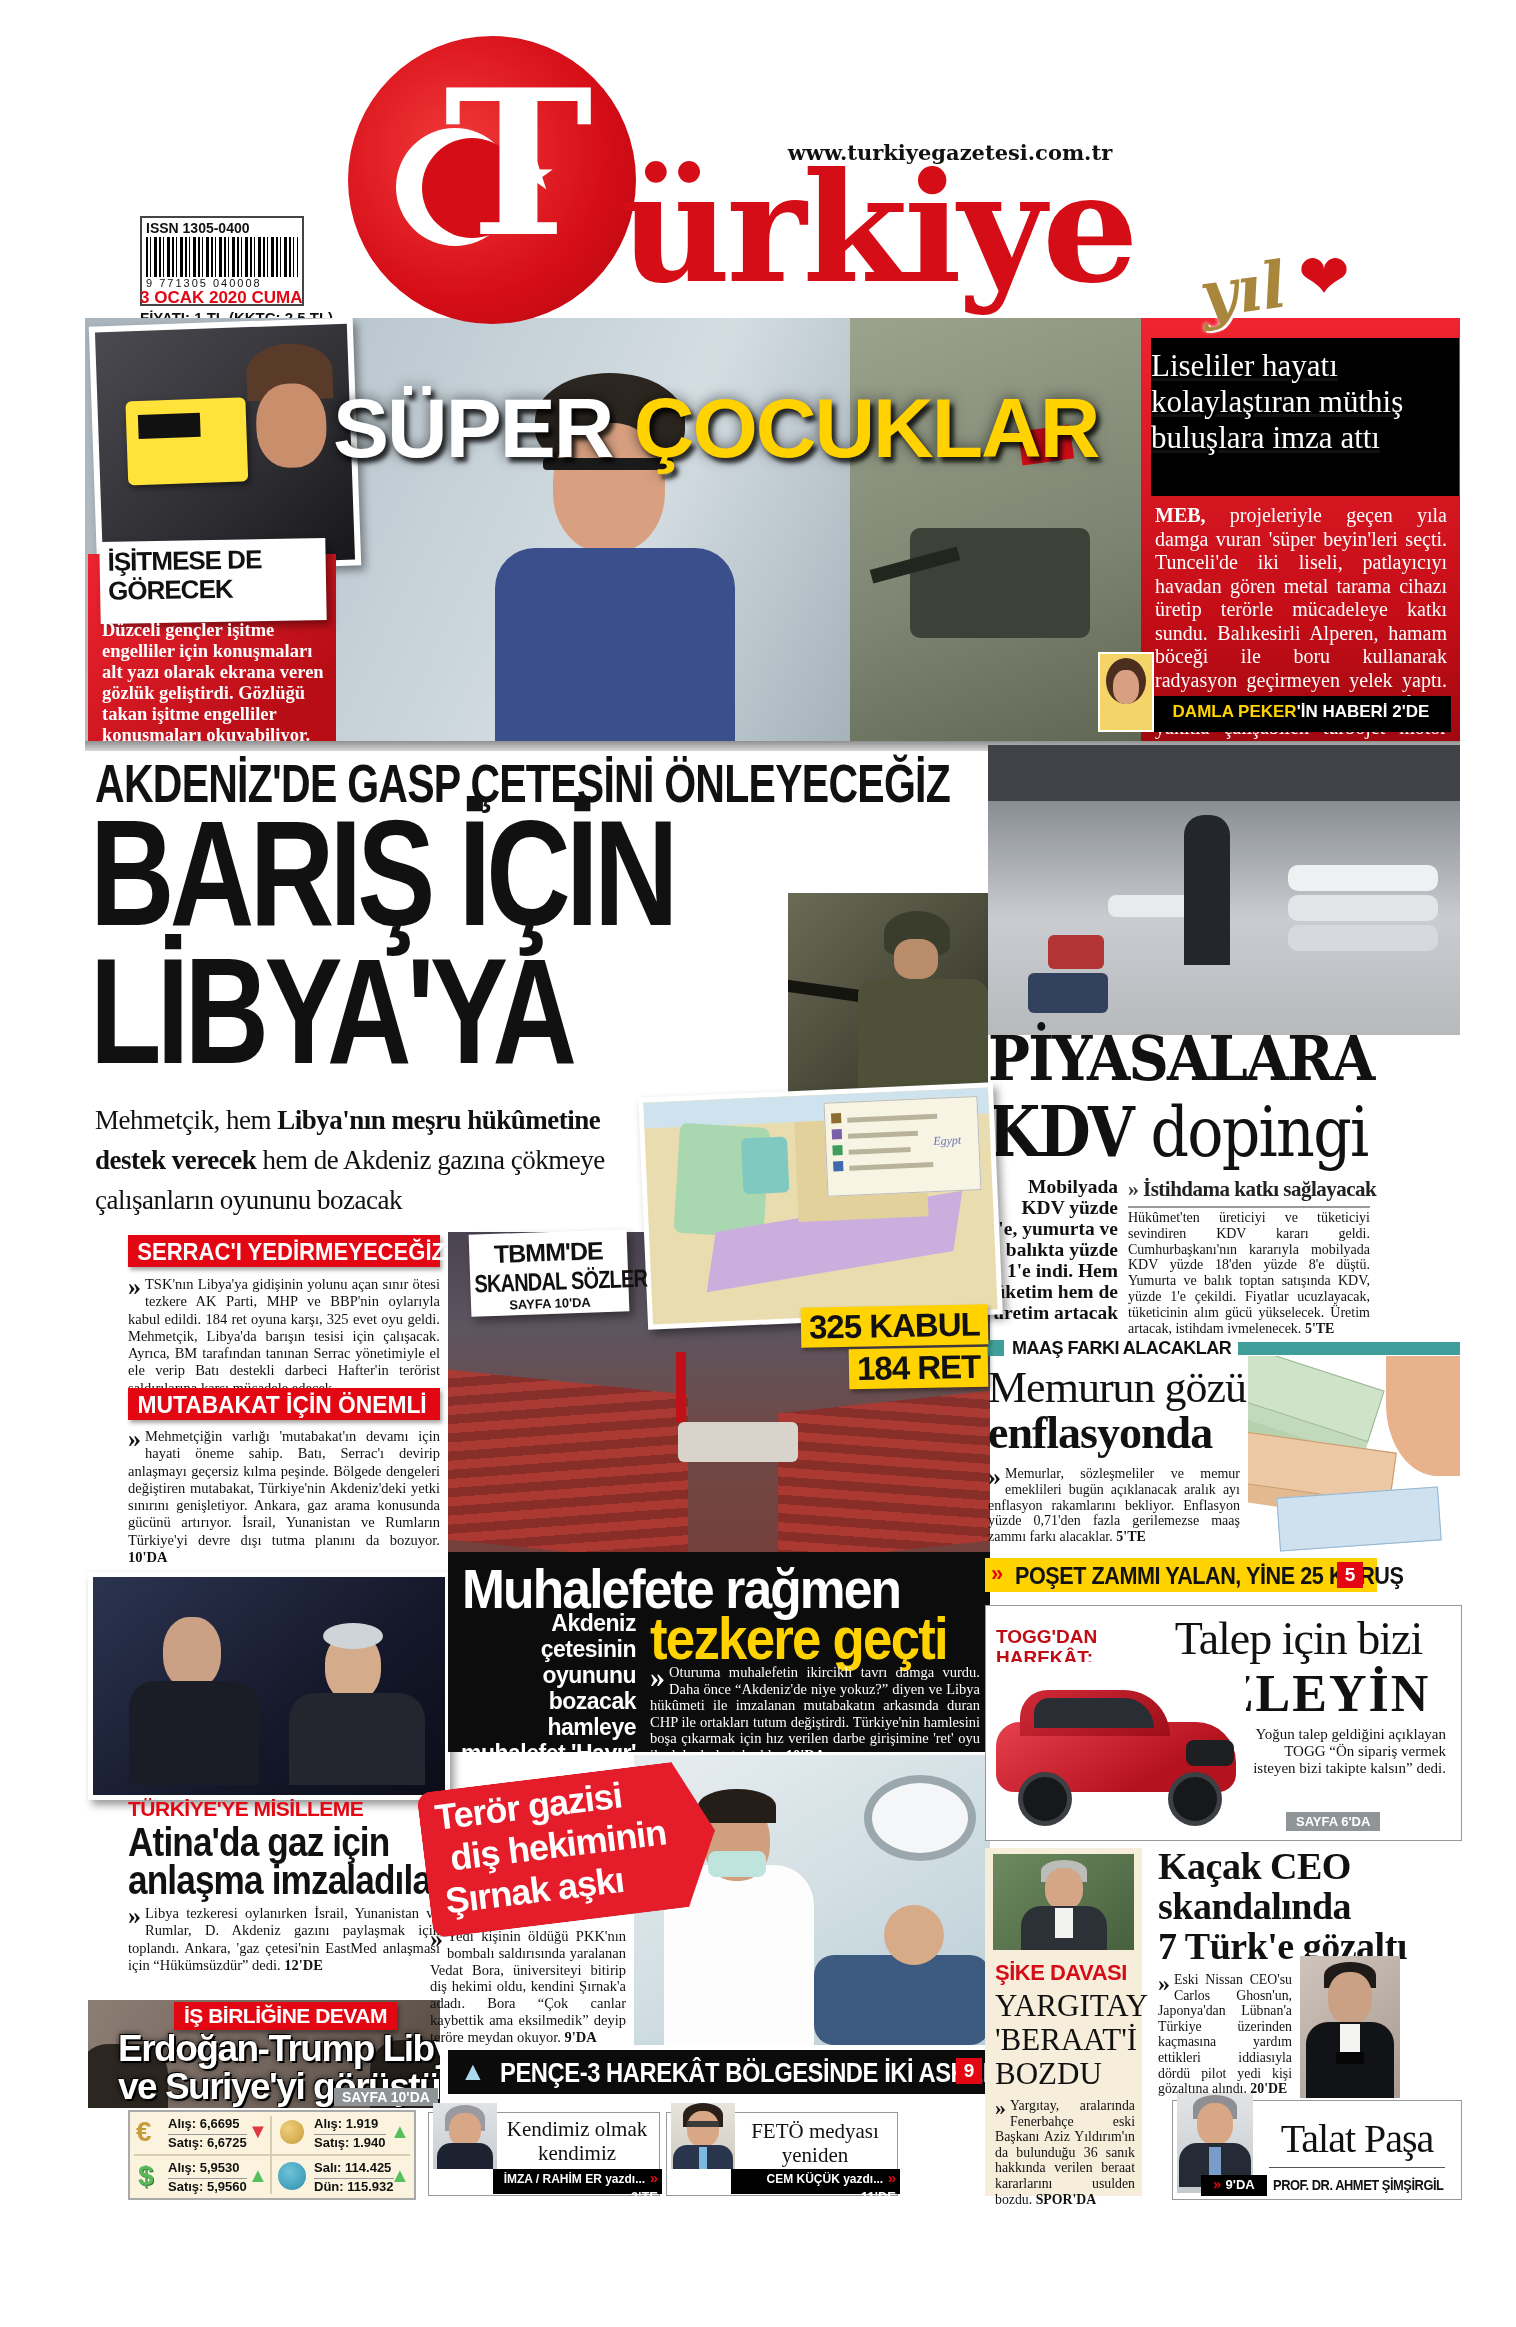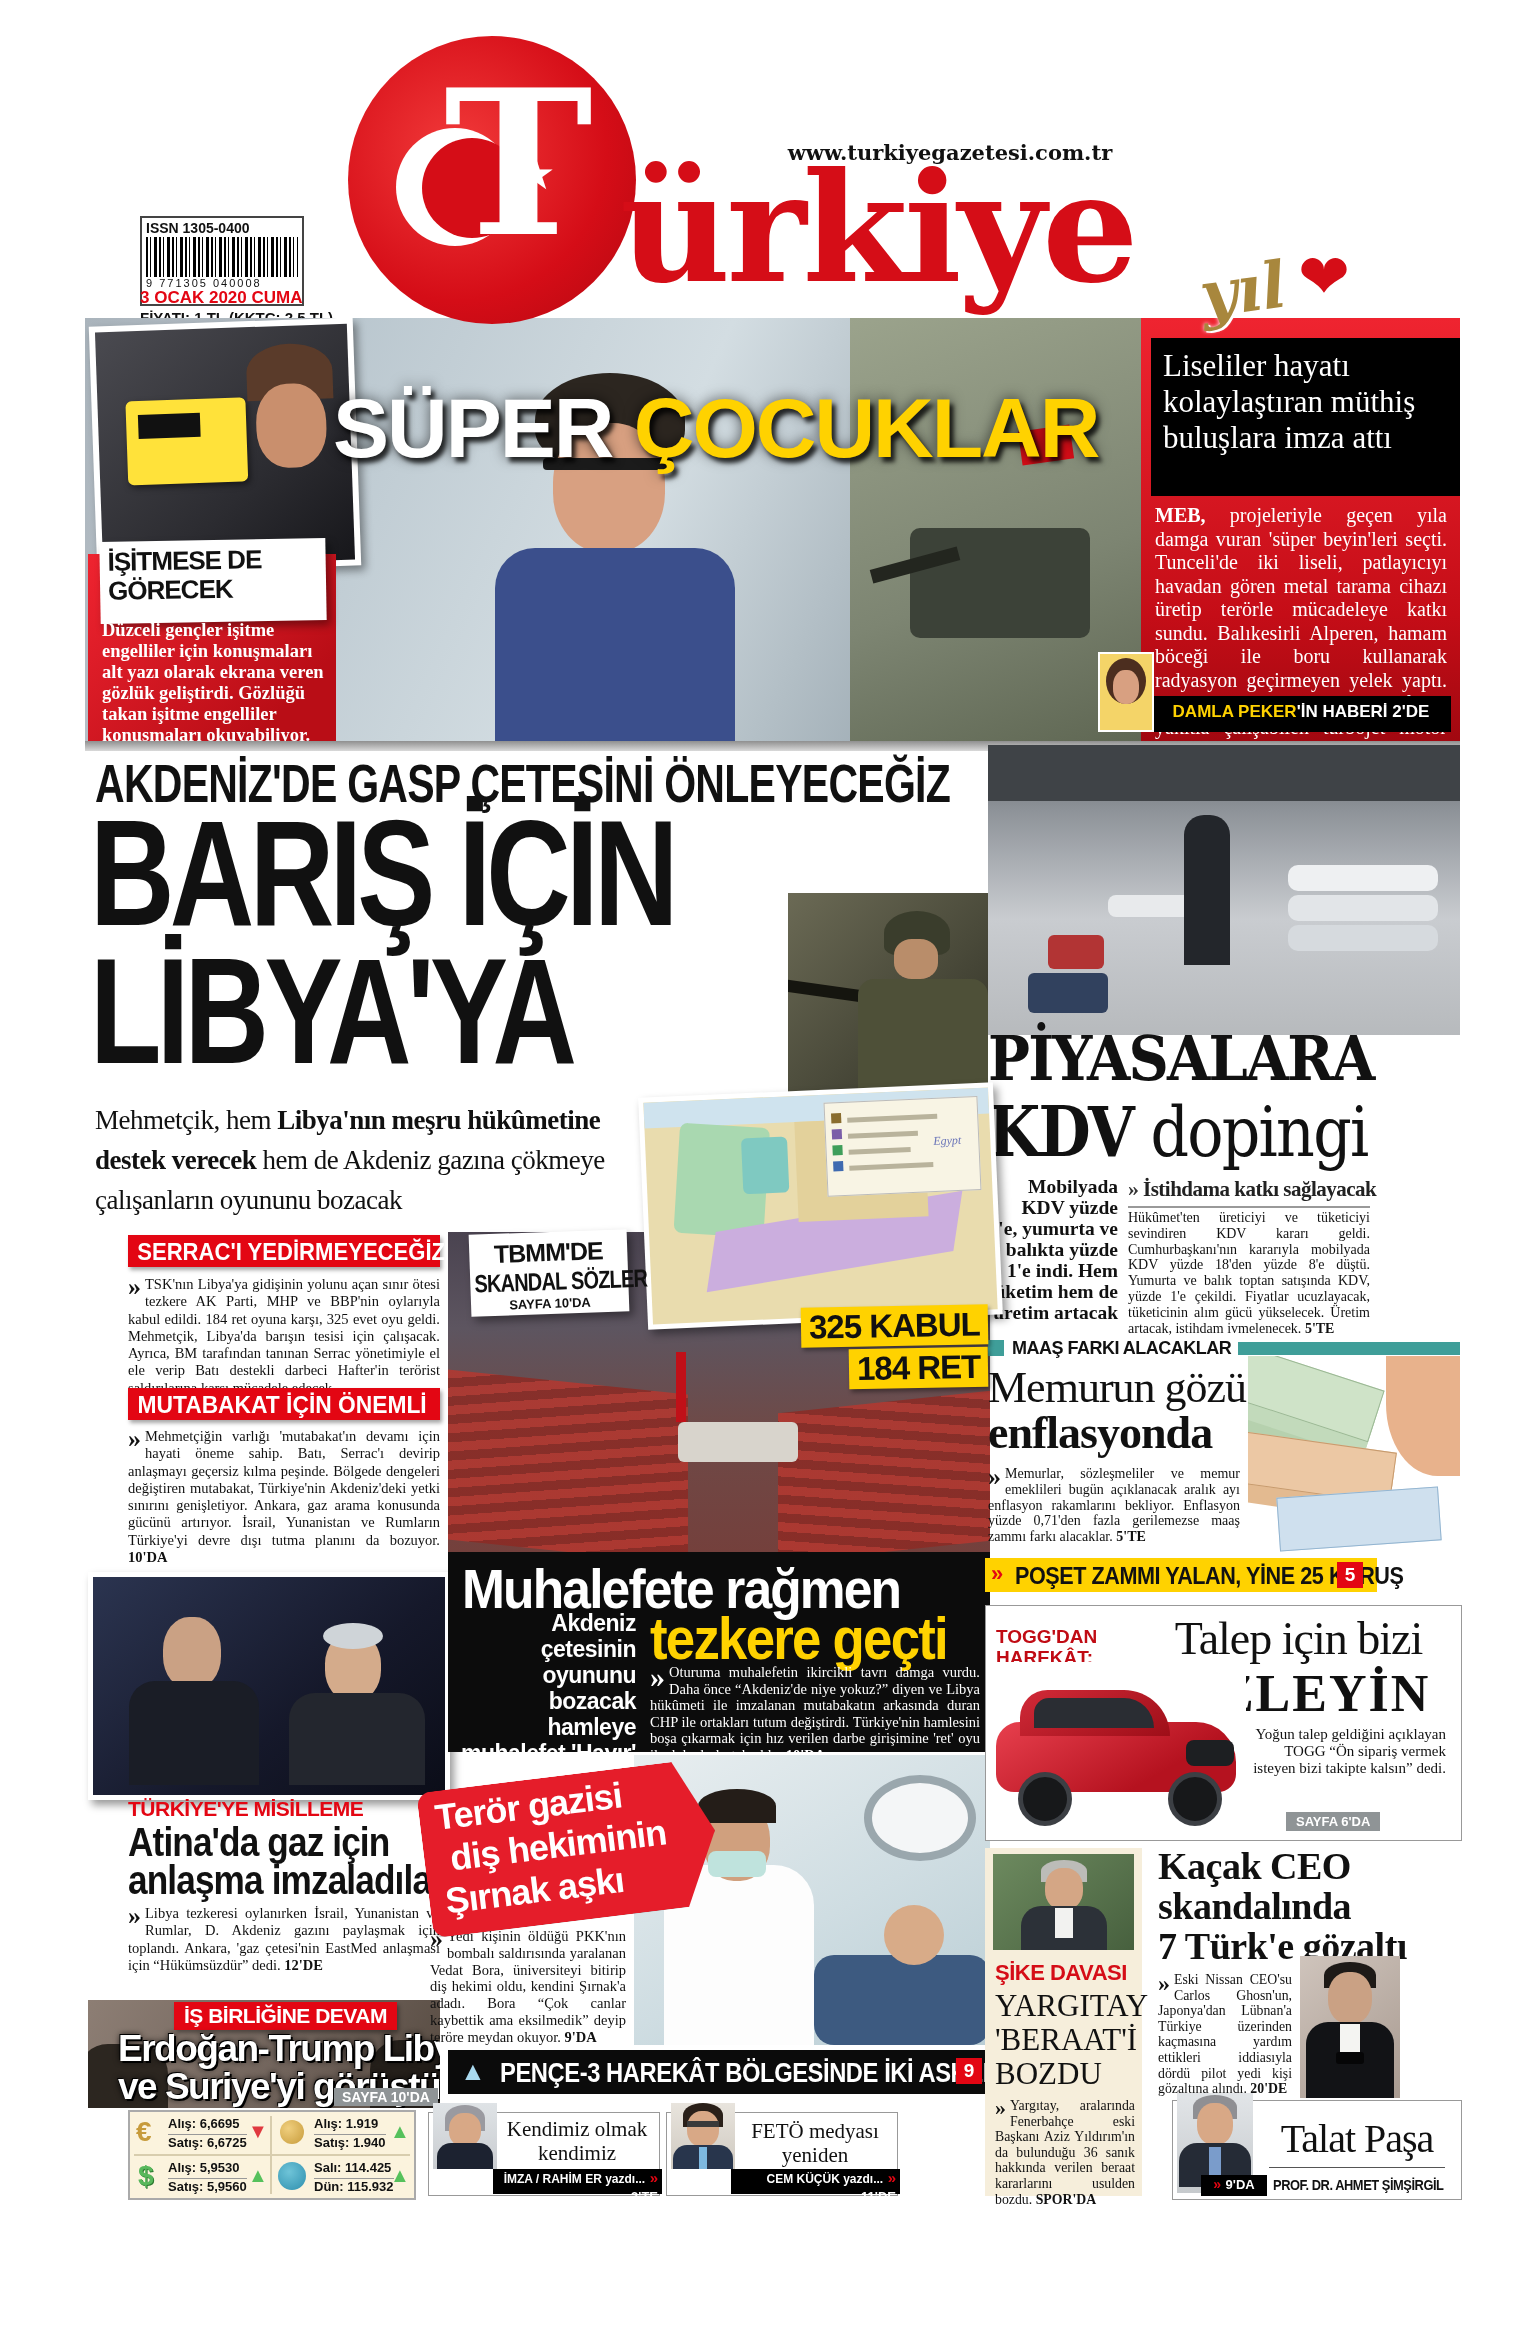--- a/index.html
+++ b/index.html
@@ -75,21 +75,21 @@
       <div class="shape serif" style="left:14px;top:66px;width:222px;font-size:18.5px;line-height:21px;color:#fff;font-weight:bold;">Düzceli gençler işitme engelliler için konuşmaları alt yazı olarak ekrana veren gözlük geliştirdi. Gözlüğü takan işitme engelliler konuşmaları okuyabiliyor.</div>
     </div>
 
     <div class="shape nowrap" style="left:248px;top:62px;font-size:84px;font-weight:bold;letter-spacing:-2px;text-shadow:4px 5px 4px rgba(0,0,0,.75),0 0 14px rgba(0,0,0,.6);">
       <span style="color:#fff;">SÜPER</span>
       <span style="color:#ffd200;">ÇOCUKLAR</span>
     </div>
   </div>
 
   <div class="photo" style="left:1141px;top:318px;width:319px;height:423px;background:linear-gradient(180deg,#ef2430,#c50d17 70%,#a10810);">
-    <div class="shape" style="left:10px;top:20px;width:300px;height:148px;background:#000;padding:10px 8px 0 12px;">
+    <div class="shape" style="left:10px;top:20px;width:300px;height:148px;background:#000;padding:10px 8px 0 0;text-decoration:underline;">
       <div class="serif" style="color:#fff;font-size:31px;line-height:36px;">Liseliler hayatı kolaylaştıran müthiş buluşlara imza attı</div>
     </div>
     <div class="serif j" style="position:absolute;left:14px;top:186px;width:292px;font-size:20px;line-height:23.5px;color:#fff;">
       <b>MEB,</b><span> projeleriyle geçen yıla damga vuran 'süper beyin'leri seçti. Tunceli'de iki liseli, patlayıcıyı havadan gören metal tarama cihazı üretip terörle mücadeleye katkı sundu. Balıkesirli Alperen, hamam böceği ile boru kullanarak radyasyon geçirmeyen yelek yaptı. Eskişehir'de bir liseli, altı farklı yakıtla çalışabilen turbojet motor üretti.</span>
     </div>
     <div class="shape" style="left:10px;top:378px;width:300px;height:30px;background:#000;text-align:center;padding-top:6px;">
       <span class="hv" style="color:#ffd200;font-size:17px;margin-top:37px;">DAMLA PEKER</span><span class="hv" style="color:#fff;font-size:17px;">'İN HABERİ 2'DE</span>
     </div>
   </div>
   <div class="photo" style="left:1098px;top:652px;width:52px;height:76px;background:#f4d468;border:2px solid #fff;z-index:2;">

